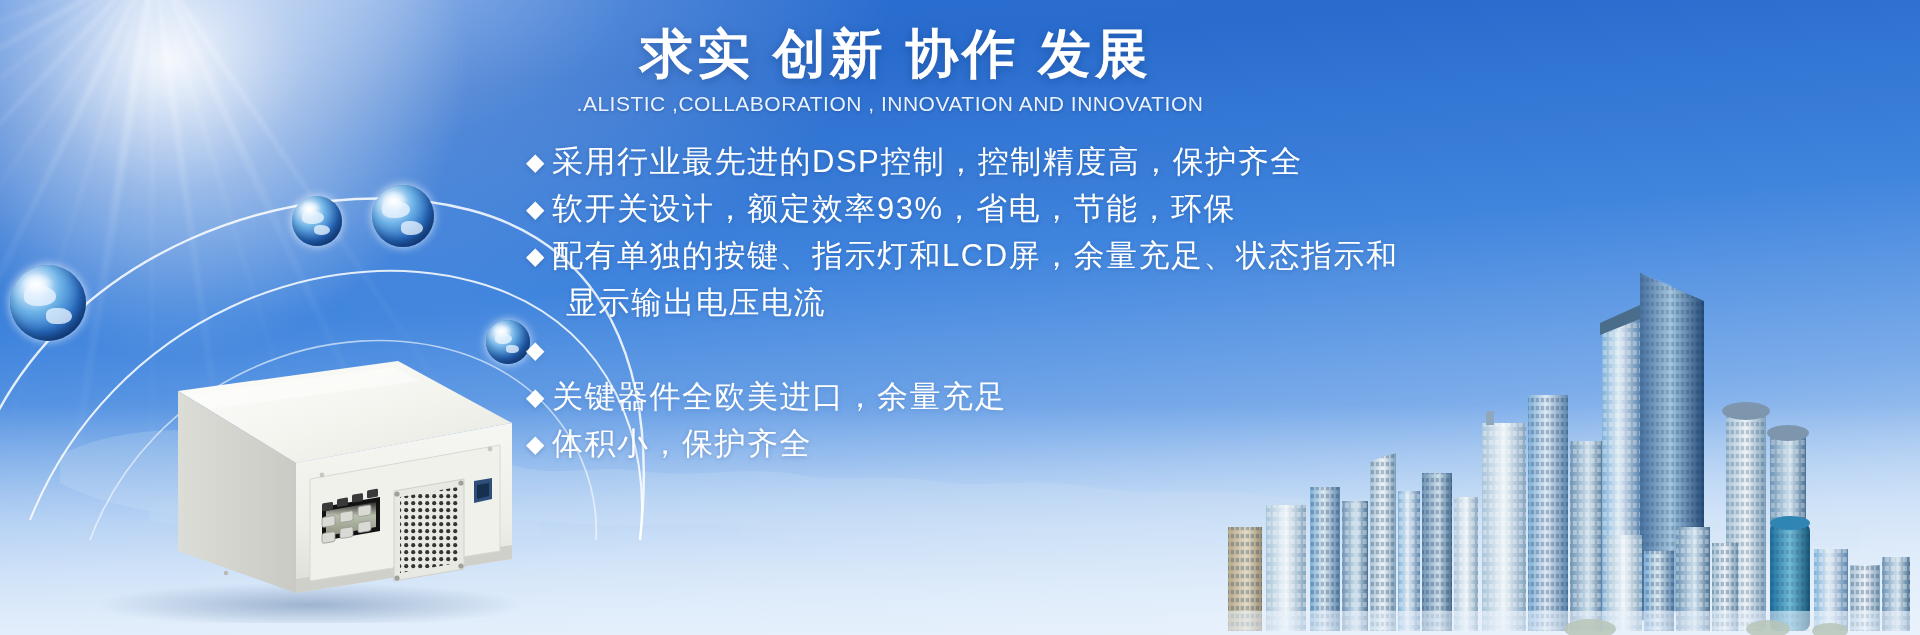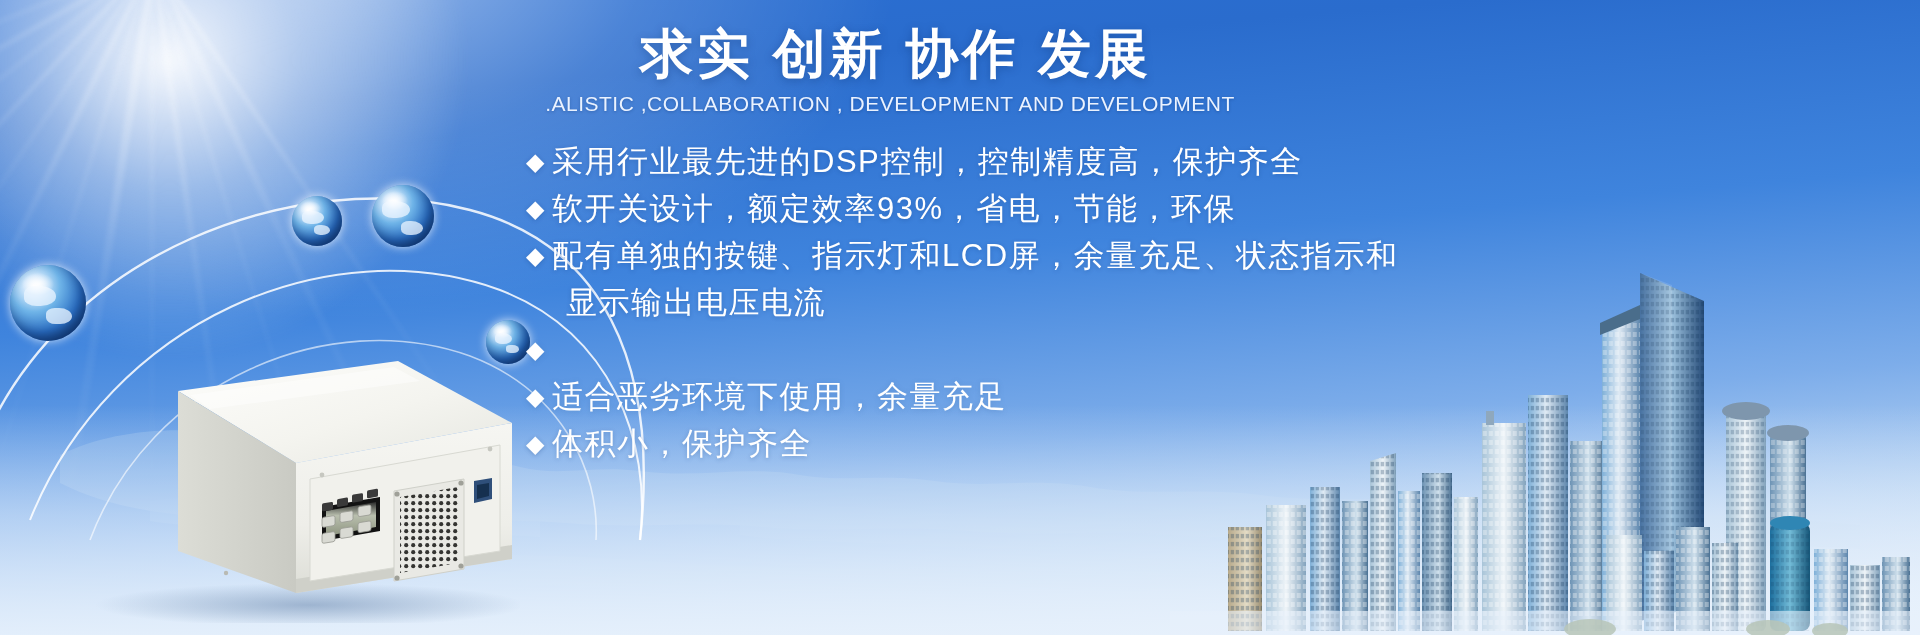--- a/index.html
+++ b/index.html
@@ -409,21 +409,21 @@
           <ellipse cx="660" cy="426" rx="18" ry="8"></ellipse>
         </g>
 
         <rect x="0" y="406" width="760" height="24" fill="#e8f1fb" opacity="0.55"></rect>
       </g>
     </svg>
   </div>
 
   <div class="content">
     <div class="headline">求实 创新 协作 发展</div>
-    <div class="subhead">.ALISTIC ,COLLABORATION , DEVELOPMENT AND DEVELOPMENT</div>
+    <div class="subhead">.ALISTIC ,COLLABORATION , INNOVATION AND INNOVATION</div>
 
     <div class="bullets">
 
       <div class="bullet b1">
         <span class="dia">◆</span>
         <span class="txt">采用行业最先进的DSP控制，控制精度高，保护齐全</span>
       </div>
 
       <div class="bullet b2">
         <span class="dia">◆</span>
@@ -439,21 +439,21 @@
         <span class="dia">◆</span>
         <span class="txt">显示输出电压电流</span>
       </div>
 
       <div class="bullet b5">
         <span class="dia">◆</span>
       </div>
 
       <div class="bullet b6">
         <span class="dia">◆</span>
-        <span class="txt">适合恶劣环境下使用，余量充足</span>
+        <span class="txt">关键器件全欧美进口，余量充足</span>
       </div>
 
       <div class="bullet b7">
         <span class="dia">◆</span>
         <span class="txt">体积小，保护齐全</span>
       </div>
 
     </div>
   </div>
 

